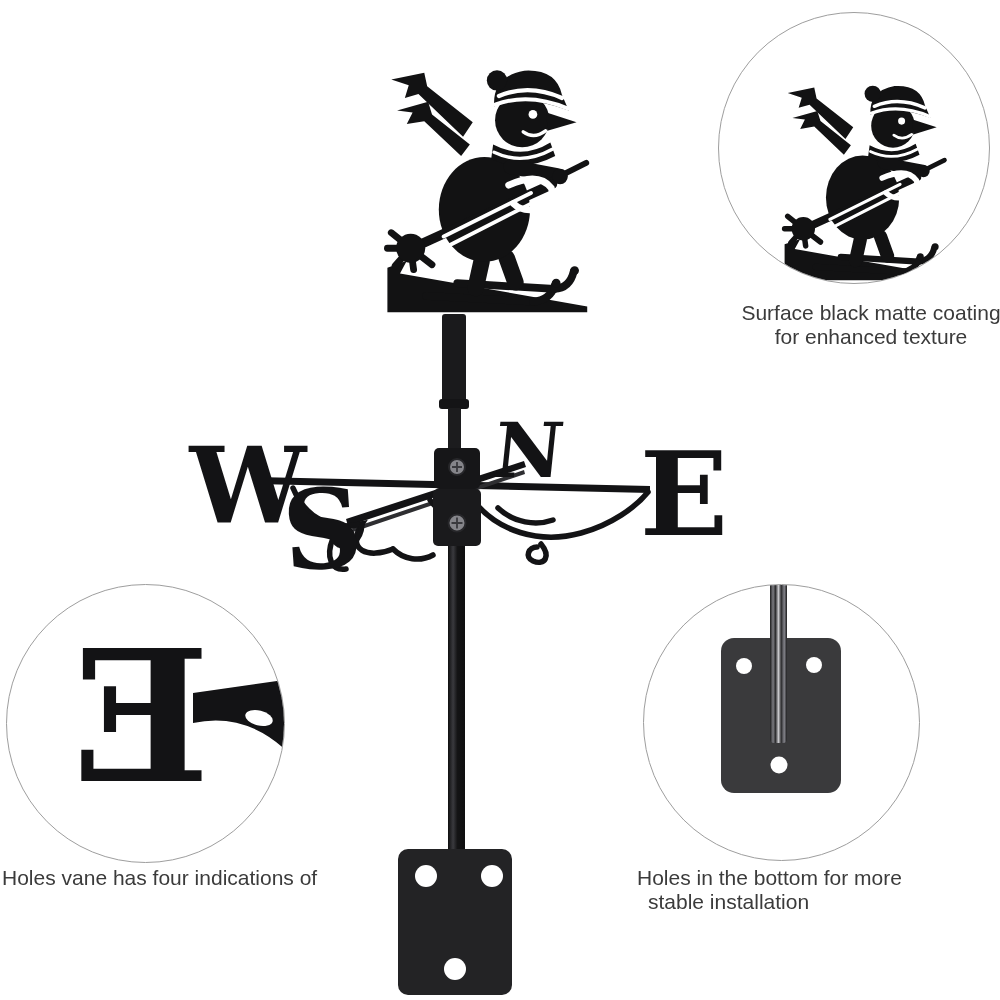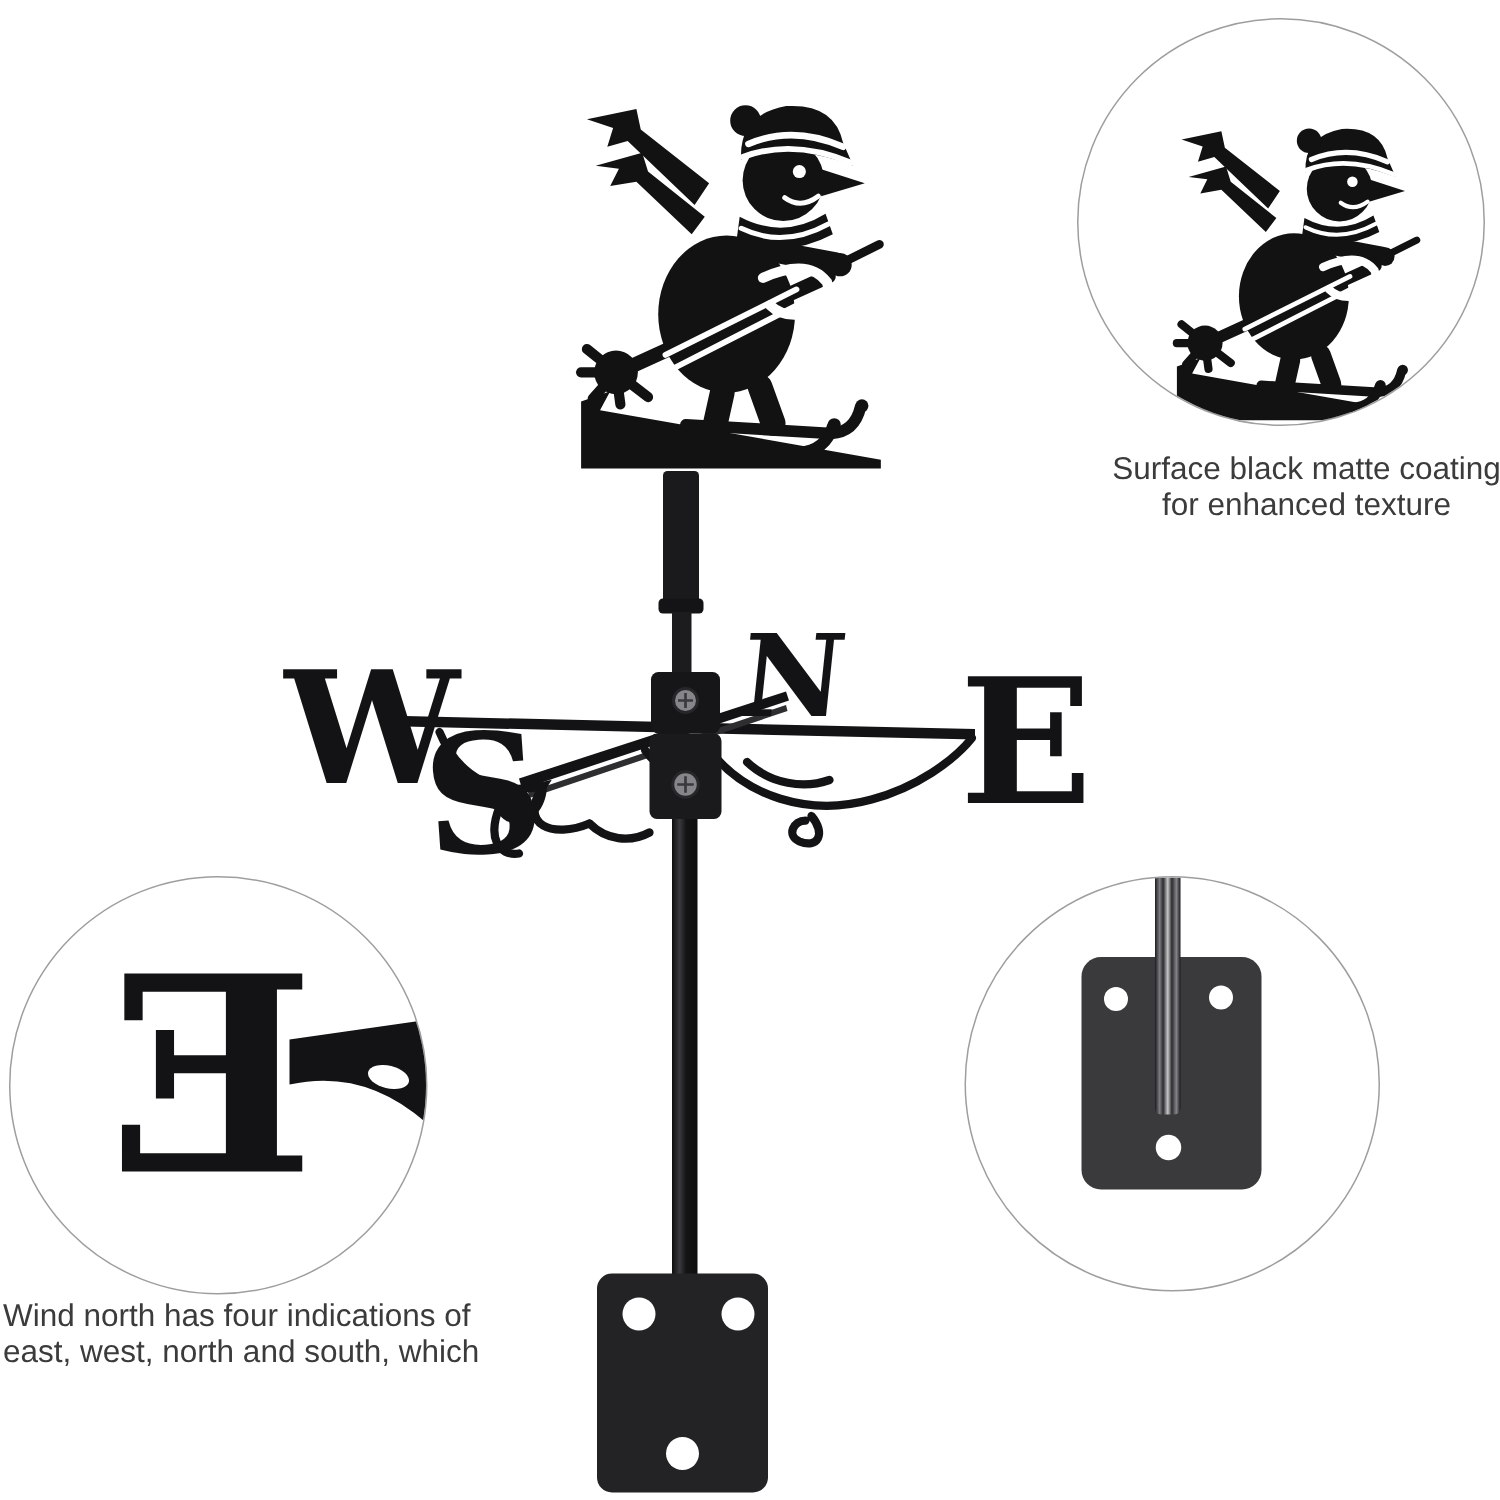--- a/index.html
+++ b/index.html
@@ -159,18 +159,21 @@
       <circle cx="135" cy="180" r="8.5" fill="#ffffff"></circle>
     </svg>
   </div>
 
   <div class="caption cap-center" style="left:726px;top:301px;width:290px;">
     <div>Surface black matte coating</div>
     <div>for enhanced texture</div>
   </div>
 
   <div class="caption" style="left:2px;top:866px;width:330px;">
-    <div>Wind north has four indications of</div>
-    <div>east, west, north and south, which</div>
+    <div>Holes vane has four indications of</div>
   </div>
 
+  <div class="caption" style="left:637px;top:866px;width:300px;">
+    <div>Holes in the bottom for more</div>
+    <div class="line-indent">stable installation</div>
+  </div>
 
 </div>
 
 </body></html>

